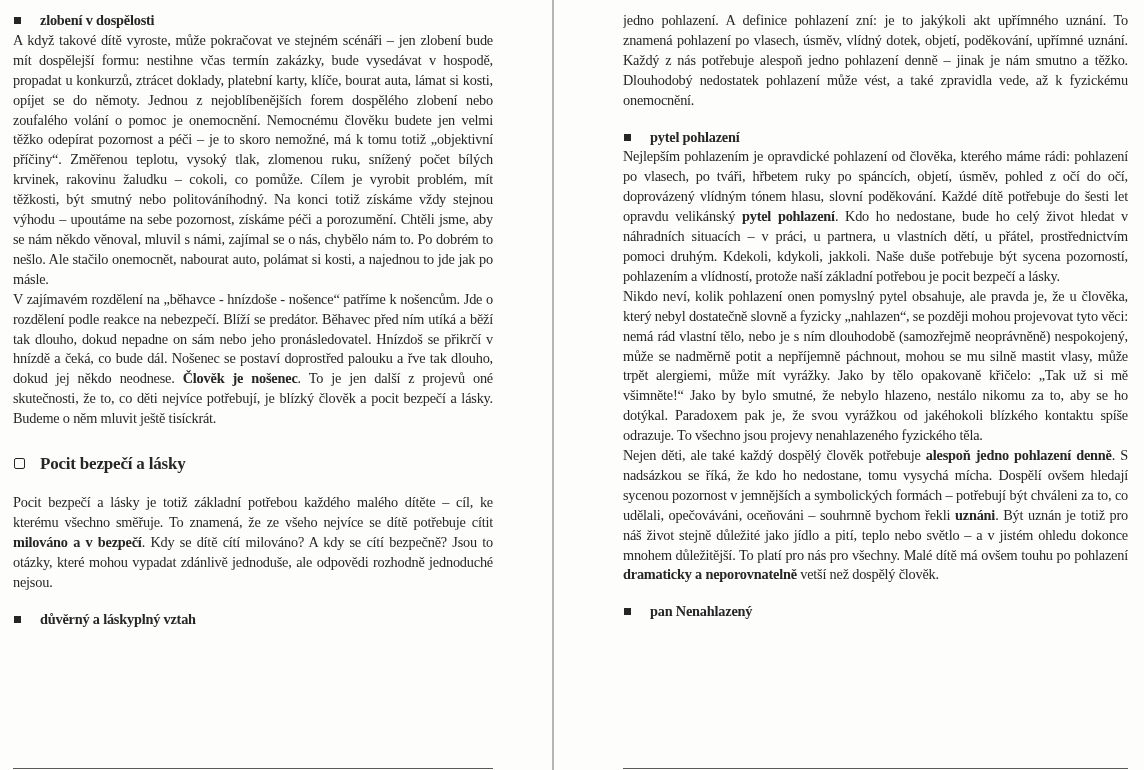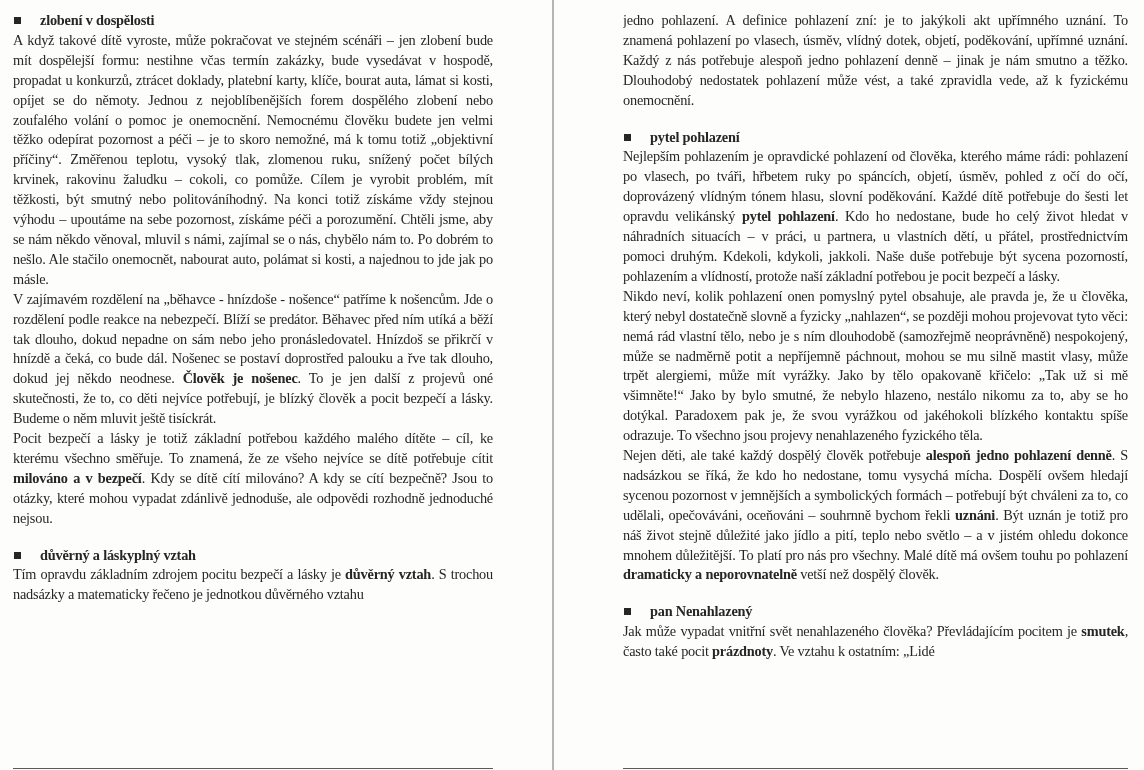--- a/index.html
+++ b/index.html
@@ -37,41 +37,40 @@
 </head>
 <body>
 
 <div class="spread">
 
   <section class="page left">
     <div class="page-body">
         <div class="sub-head"><span class="bullet filled"></span><span class="h-text">zlobení v dospělosti</span></div>
         <p class="para"><span>A když takové dítě vyroste, může pokračovat ve stejném scénáři – jen zlobení bude mít dospělejší formu: nestihne včas termín zakázky, bude vysedávat v hospodě, propadat u konkurzů, ztrácet doklady, platební karty, klíče, bourat auta, lámat si kosti, opíjet se do němoty. Jednou z nejoblíbenějších forem dospělého zlobení nebo zoufalého volání o pomoc je onemocnění. Nemocnému člověku budete jen velmi těžko odepírat pozornost a péči – je to skoro nemožné, má k tomu totiž „objektivní příčiny“. Změřenou teplotu, vysoký tlak, zlomenou ruku, snížený počet bílých krvinek, rakovinu žaludku – cokoli, co pomůže. Cílem je vyrobit problém, mít těžkosti, být smutný nebo politováníhodný. Na konci totiž získáme vždy stejnou výhodu – upoutáme na sebe pozornost, získáme péči a porozumění. Chtěli jsme, aby se nám někdo věnoval, mluvil s námi, zajímal se o nás, chybělo nám to. Po dobrém to nešlo. Ale stačilo onemocnět, nabourat auto, polámat si kosti, a najednou to jde jak po másle.</span></p>
         <p class="para"><span>V zajímavém rozdělení na „běhavce - hnízdoše - nošence“ patříme k nošencům. Jde o rozdělení podle reakce na nebezpečí. Blíží se predátor. Běhavec před ním utíká a běží tak dlouho, dokud nepadne on sám nebo jeho pronásledovatel. Hnízdoš se přikrčí v hnízdě a čeká, co bude dál. Nošenec se postaví doprostřed palouku a řve tak dlouho, dokud jej někdo neodnese. </span><b>Člověk je nošenec</b><span>. To je jen další z projevů oné skutečnosti, že to, co děti nejvíce potřebují, je blízký člověk a pocit bezpečí a lásky. Budeme o něm mluvit ještě tisíckrát.</span></p>
+        <div class="sect-head"><span class="bullet open"></span><span class="h-text">Pocit bezpečí a lásky</span></div>
         <p class="para"><span>Pocit bezpečí a lásky je totiž základní potřebou každého malého dítěte – cíl, ke kterému všechno směřuje. To znamená, že ze všeho nejvíce se dítě potřebuje cítit </span><b>milováno a v bezpečí</b><span>. Kdy se dítě cítí milováno? A kdy se cítí bezpečně? Jsou to otázky, které mohou vypadat zdánlivě jednoduše, ale odpovědi rozhodně jednoduché nejsou.</span></p>
         <div class="sub-head"><span class="bullet filled"></span><span class="h-text">důvěrný a láskyplný vztah</span></div>
-        <p class="para"><span>Tím opravdu základním zdrojem pocitu bezpečí a lásky je </span><b>důvěrný vztah</b><span>. S trochou nadsázky a matematicky řečeno je jednotkou důvěrného vztahu</span></p>
       </div>
     <footer class="page-footer">
       <span>Vychovejte si doma medvídka Pú</span>
       <span>111</span>
     </footer>
   </section>
 
   <div class="divider"></div>
 
   <section class="page right">
     <div class="page-body">
         <p class="para"><span>jedno pohlazení. A definice pohlazení zní: je to jakýkoli akt upřímného uznání. To znamená pohlazení po vlasech, úsměv, vlídný dotek, objetí, poděkování, upřímné uznání. Každý z nás potřebuje alespoň jedno pohlazení denně – jinak je nám smutno a těžko. Dlouhodobý nedostatek pohlazení může vést, a také zpravidla vede, až k fyzickému onemocnění.</span></p>
         <div class="sub-head"><span class="bullet filled"></span><span class="h-text">pytel pohlazení</span></div>
         <p class="para"><span>Nejlepším pohlazením je opravdické pohlazení od člověka, kterého máme rádi: pohlazení po vlasech, po tváři, hřbetem ruky po spáncích, objetí, úsměv, pohled z očí do očí, doprovázený vlídným tónem hlasu, slovní poděkování. Každé dítě potřebuje do šesti let opravdu velikánský </span><b>pytel pohlazení</b><span>. Kdo ho nedostane, bude ho celý život hledat v náhradních situacích – v práci, u partnera, u vlastních dětí, u přátel, prostřednictvím pomoci druhým. Kdekoli, kdykoli, jakkoli. Naše duše potřebuje být sycena pozorností, pohlazením a vlídností, protože naší základní potřebou je pocit bezpečí a lásky.</span></p>
         <p class="para"><span>Nikdo neví, kolik pohlazení onen pomyslný pytel obsahuje, ale pravda je, že u člověka, který nebyl dostatečně slovně a fyzicky „nahlazen“, se později mohou projevovat tyto věci: nemá rád vlastní tělo, nebo je s ním dlouhodobě (samozřejmě neoprávněně) nespokojený, může se nadměrně potit a nepříjemně páchnout, mohou se mu silně mastit vlasy, může trpět alergiemi, může mít vyrážky. Jako by tělo opakovaně křičelo: „Tak už si mě všimněte!“ Jako by bylo smutné, že nebylo hlazeno, nestálo nikomu za to, aby se ho dotýkal. Paradoxem pak je, že svou vyrážkou od jakéhokoli blízkého kontaktu spíše odrazuje. To všechno jsou projevy nenahlazeného fyzického těla.</span></p>
         <p class="para"><span>Nejen děti, ale také každý dospělý člověk potřebuje </span><b>alespoň jedno pohlazení denně</b><span>. S nadsázkou se říká, že kdo ho nedostane, tomu vysychá mícha. Dospělí ovšem hledají sycenou pozornost v jemnějších a symbolických formách – potřebují být chváleni za to, co udělali, opečováváni, oceňováni – souhrnně bychom řekli </span><b>uznáni</b><span>. Být uznán je totiž pro náš život stejně důležité jako jídlo a pití, teplo nebo světlo – a v jistém ohledu dokonce mnohem důležitější. To platí pro nás pro všechny. Malé dítě má ovšem touhu po pohlazení </span><b>dramaticky a neporovnatelně</b><span> vetší než dospělý člověk.</span></p>
         <div class="sub-head"><span class="bullet filled"></span><span class="h-text">pan Nenahlazený</span></div>
-        <p class="para"><span>Jak může vypadat vnitřní svět nenahlazeného člověka? Převládajícím pocitem je </span><b>smutek</b><span>, často také pocit </span><b>prázdnoty</b><span>. Ve vztahu k ostatním: „Lidé</span></p>
       </div>
     <footer class="page-footer">
       <span>197</span>
       <span>Vychovejte si doma medvídka Pú</span>
     </footer>
   </section>
 
 </div>
 
 </body></html>

